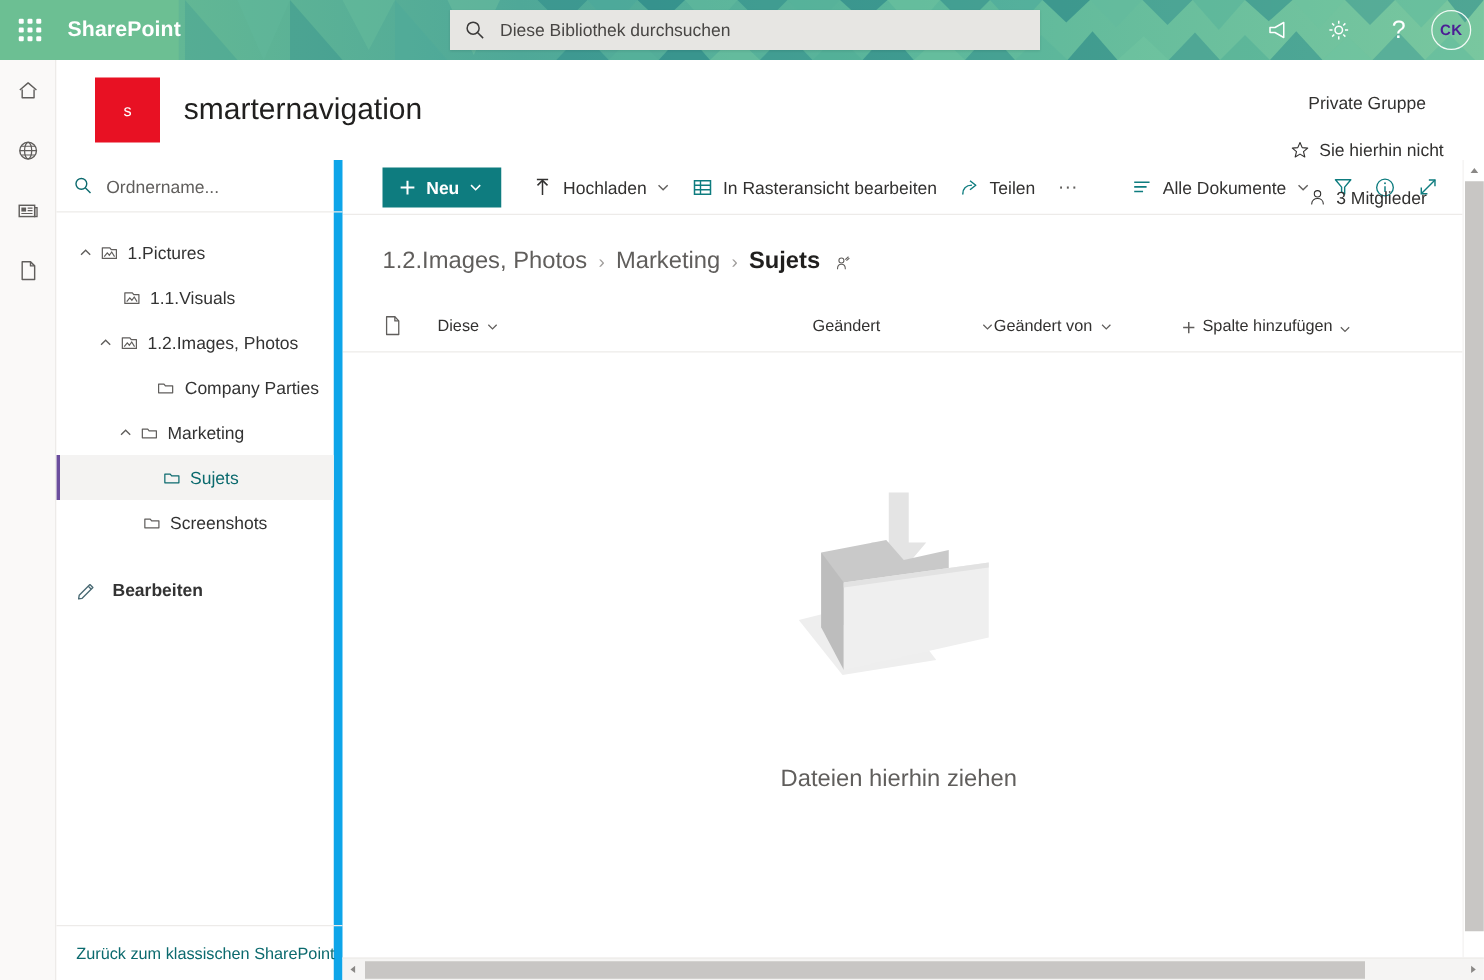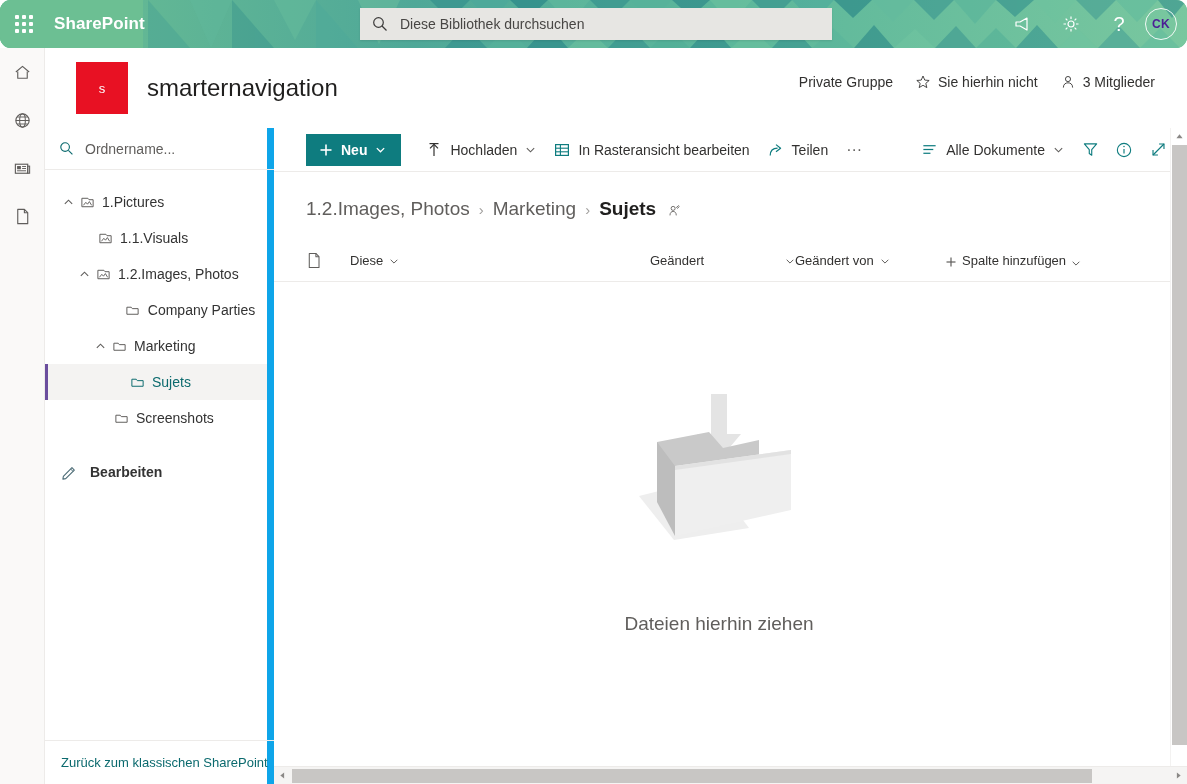--- a/index.html
+++ b/index.html
@@ -13,21 +13,20 @@
     -webkit-font-smoothing: antialiased;
   }
 
   
   .suite-bar {
     position: absolute; top: 0; left: 0;
     width: 1187px; height: 48px;
     background: #59b88c;
     overflow: hidden;
     z-index: 30;
-    border-radius: 11px;
   }
   .suite-pattern { position: absolute; inset: 0; }
   .suite-left-solid {
     position: absolute; left: 0; top: 0; width: 143px; height: 48px;
     background: #6cbf93;
     z-index: 2;
   }
   .waffle {
     position: absolute; left: 12px; top: 12px;
     width: 24px; height: 24px;
@@ -106,21 +105,21 @@
     display: flex; align-items: center; justify-content: center;
   }
   .site-title {
     position: absolute; left: 102px; top: 22px;
     font-size: 24px; color: #201f1e; font-weight: normal;
     cursor: pointer; line-height: 36px;
   }
   .site-meta {
     position: absolute; right: 32px; top: 26px;
     display: flex; align-items: center; gap: 22px;
-    font-size: 14px; color: #323130;
+    font-size: 14px; color: #323130; flex-direction: column;
   }
   .meta-item { display: flex; align-items: center; gap: 7px; cursor: pointer; }
   .meta-static { cursor: default; color: #323130; }
 
   
   .nav-pane {
     position: absolute; left: 45px; top: 128px;
     width: 229px; height: 656px;
     background: #ffffff;
     border-right: 7px solid #0ea5e9;
@@ -178,21 +177,21 @@
   .main {
     position: absolute; left: 274px; top: 128px;
     width: 913px; height: 656px;
     background: #ffffff;
     z-index: 5;
   }
   .command-bar {
     position: relative; height: 44px;
     border-bottom: 1px solid #edebe9;
     display: flex; align-items: center;
-    padding-left: 32px; padding-right: 12px;
+    padding-left: 32px; padding-right: 28px;
   }
   .btn-new {
     height: 32px; background: #0e7c7f; color: #ffffff;
     display: flex; align-items: center; gap: 8px;
     padding: 0 15px 0 13px; font-size: 14px; font-weight: bold;
     cursor: pointer; border: none;
     font-family: "Liberation Sans", sans-serif;
   }
   .cmd {
     height: 32px; display: flex; align-items: center; gap: 8px;

